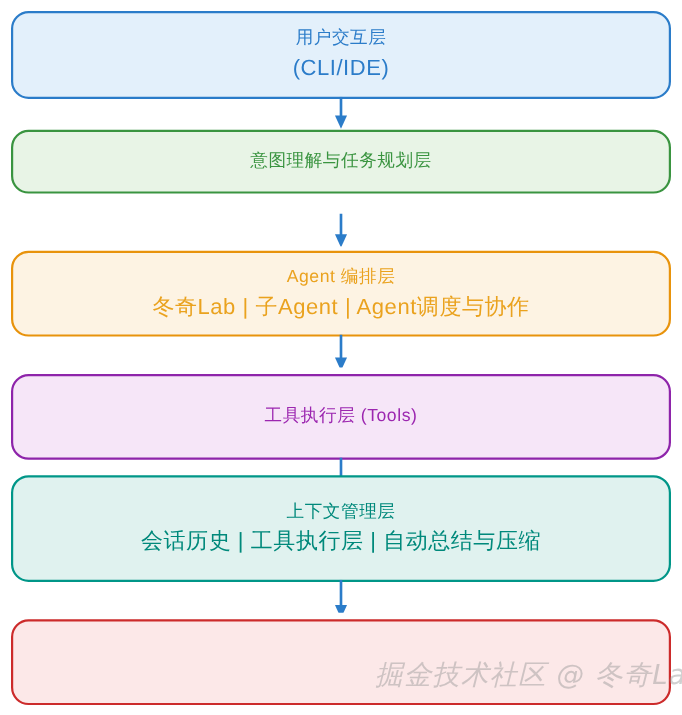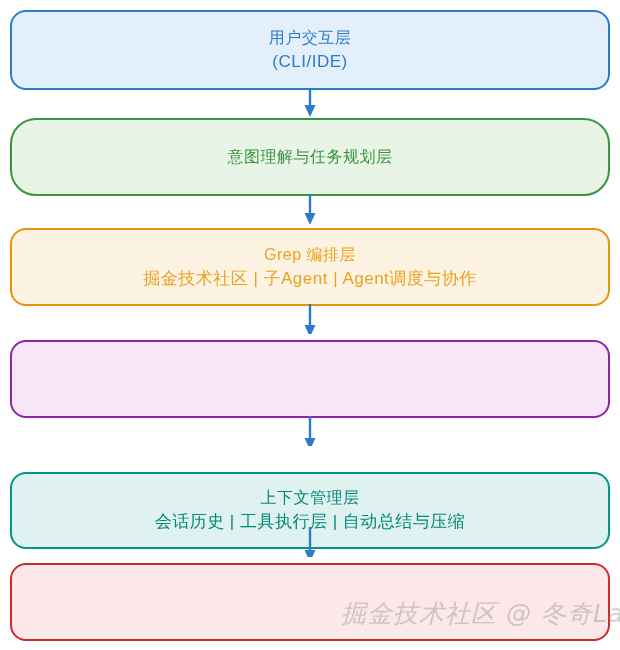--- a/index.html
+++ b/index.html
@@ -36,31 +36,31 @@
     text-align: center;
     letter-spacing: 0.5px;
   }
 
   .layer-title {
     font-size: 16px;
     line-height: 1.45;
     white-space: nowrap;
   }
   .layer-subtitle {
-    font-size: 17px;
+    font-size: 20px;
     line-height: 1.5;
     white-space: nowrap;
   }
 
   
   .box-0 { top: 10px;  height: 80px; }
-  .box-1 { top: 118px; height: 78px; border-radius: 26px; }
+  .box-1 { top: 118px; height: 58px; }
   .box-2 { top: 228px; height: 78px; }
   .box-3 { top: 340px; height: 78px; }
-  .box-4 { top: 472px; height: 77px; align-items: center; }
+  .box-4 { top: 432px; height: 97px; align-items: center; }
   .box-5 { top: 563px; height: 78px; }
 
   .connector {
     position: absolute;
     left: 0;
     width: 620px;
     height: 30px;
     pointer-events: none;
   }
   .conn-0 { top: 88px; }
@@ -103,32 +103,33 @@
   </div>
 
   <div class="connector conn-1">
     <svg width="620" height="30" viewBox="0 0 620 30">
       <line class="arrow-line" x1="310" y1="0" x2="310" y2="22" stroke="#2b7cc9" stroke-width="2.4"></line>
       <polygon class="arrow-head" points="310,31 304.5,19 315.5,19" fill="#2b7cc9"></polygon>
     </svg>
   </div>
 
   <div class="layer-box box-2" style="border-color: rgb(232, 147, 12); background: rgb(253, 243, 227); color: rgb(234, 162, 30);">
-    <div class="layer-title">Grep 编排层</div>
-    <div class="layer-subtitle">掘金技术社区 | 子Agent | Agent调度与协作</div>
+    <div class="layer-title">Agent 编排层</div>
+    <div class="layer-subtitle">冬奇Lab | 子Agent | Agent调度与协作</div>
   </div>
 
   <div class="connector conn-2">
     <svg width="620" height="30" viewBox="0 0 620 30">
       <line class="arrow-line" x1="310" y1="0" x2="310" y2="24" stroke="#2b7cc9" stroke-width="2.4"></line>
       <polygon class="arrow-head" points="310,33 304.5,21 315.5,21" fill="#2b7cc9"></polygon>
     </svg>
   </div>
 
   <div class="layer-box box-3" style="border-color: rgb(142, 36, 170); background: rgb(246, 230, 248); color: rgb(156, 39, 176);">
+    <div class="layer-title">工具执行层 (Tools)</div>
   </div>
 
   <div class="connector conn-3">
     <svg width="620" height="30" viewBox="0 0 620 30">
       <line class="arrow-line" x1="310" y1="0" x2="310" y2="25" stroke="#2b7cc9" stroke-width="2.4"></line>
       <polygon class="arrow-head" points="310,34 304.5,22 315.5,22" fill="#2b7cc9"></polygon>
     </svg>
   </div>
 
   <div class="layer-box box-4" style="border-color: rgb(0, 150, 136); background: rgb(224, 242, 239); color: rgb(0, 137, 123);">

